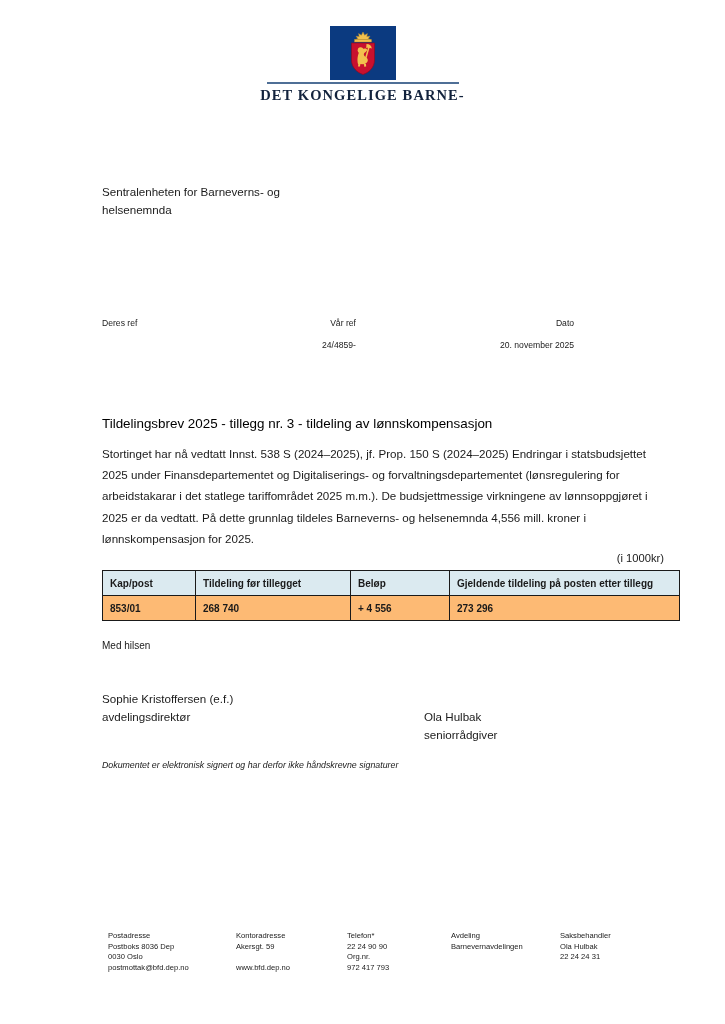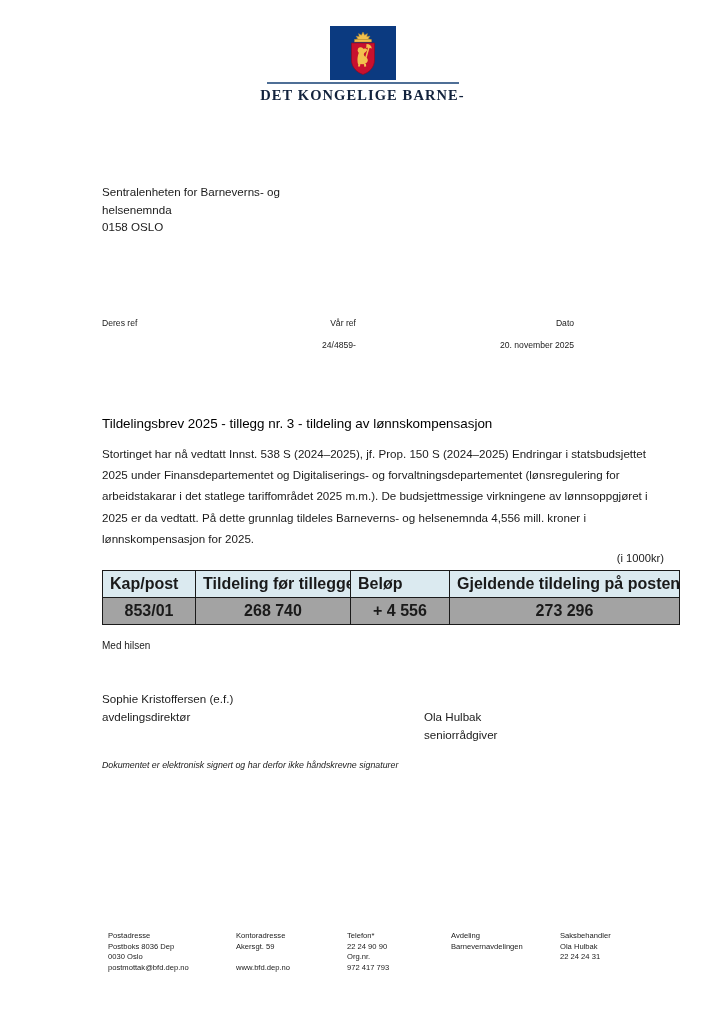--- a/index.html
+++ b/index.html
@@ -122,42 +122,41 @@
     text-align: right;
     font-size: 11.2px;
     color: #1a1a1a;
   }
   .alloc-table {
     position: absolute;
     left: 102px;
     top: 570px;
     width: 578px;
     border-collapse: collapse;
-    font-size: 16px;
+    font-size: 10px;
     font-weight: 700;
     color: #1a1a1a;
     table-layout: fixed;
   }
   .alloc-table th,
   .alloc-table td {
     border: 1px solid #1a1a1a;
     padding: 4px 7px;
     text-align: left;
     font-weight: 700;
     height: 16px;
     vertical-align: middle;
     white-space: nowrap;
     overflow: hidden;
   }
   .alloc-table thead th {
     background: #dbeaf0;
   }
   .alloc-table tbody td {
-    background: #a3a3a3;
-    text-align: center;
+    background: #fdba74;
   }
   .col1 { width: 78px; }
   .col2 { width: 140px; }
   .col3 { width: 84px; }
   .col4 { width: auto; }
 
   
   .closing {
     position: absolute;
     left: 102px;
@@ -253,21 +252,20 @@
     </div>
     <div class="logo-rule"></div>
     <div class="logo-text">
       <div>DET KONGELIGE BARNE-</div>
     </div>
   </div>
 
   <div class="recipient">
     <div>Sentralenheten for Barneverns- og</div>
     <div>helsenemnda</div>
-    <div>0158 OSLO</div>
   </div>
 
   <div class="refrow">
     <div class="rcol rc1">
       <div class="ref-label">Deres ref</div>
       <div class="ref-value"></div>
     </div>
     <div class="rcol rc2">
       <div class="ref-label">Vår ref</div>
       <div class="ref-value">24/4859-</div>

